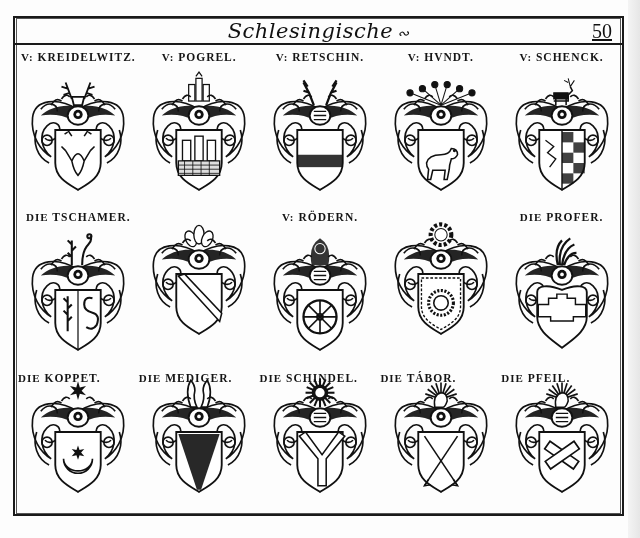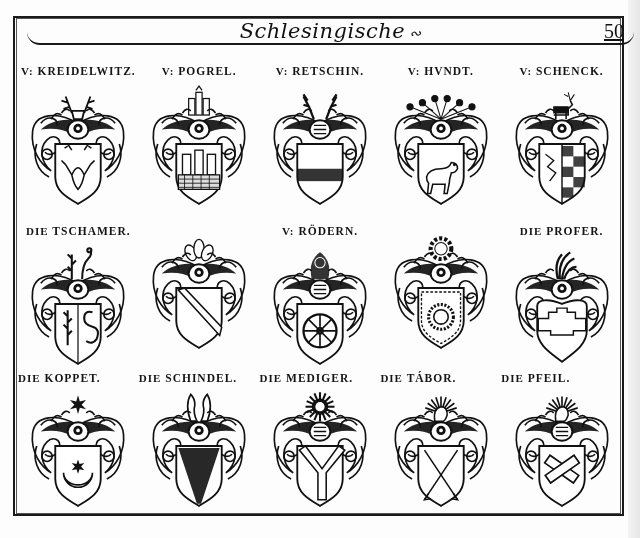--- a/index.html
+++ b/index.html
@@ -5,31 +5,31 @@
   html, body { margin: 0; padding: 0; background: #ffffff; }
   body { width: 640px; height: 538px; position: relative; overflow: hidden;
          font-family: "DejaVu Serif", "Liberation Serif", serif; color: #111; }
   .page { position: absolute; left: 0; top: 0; width: 640px; height: 538px; background: #fdfdfd; }
   .right-edge { position: absolute; right: 0; top: 0; width: 12px; height: 538px;
                 background: linear-gradient(to right, #f4f4f4, #e6e6e6); }
   .frame { position: absolute; left: 13px; top: 16px; width: 611px; height: 500px;
            border: 2px solid #1a1a1a; box-sizing: border-box; }
   .frame-inner { position: absolute; left: 16px; top: 18px; width: 605px; height: 496px;
                  border: 1px solid #555; box-sizing: border-box; pointer-events: none; }
-  .title-bar { position: absolute; left: 27px; top: 18px; width: 607px; height: 27px;
-               border-bottom: 2px solid #1a1a1a; box-sizing: border-box; border-radius: 13px; }
+  .title-bar { position: absolute; left: 15px; top: 18px; width: 607px; height: 27px;
+               border-bottom: 2px solid #1a1a1a; box-sizing: border-box; }
   .title { position: absolute; left: 0; right: 0; top: 1px; text-align: center;
            font-family: "DejaVu Serif", serif; font-style: italic; font-size: 21px;
            letter-spacing: 0.5px; color: #111; }
   .title .swash { font-size: 14px; margin-left: 4px; }
   .page-number { position: absolute; right: 10px; top: 2px; font-family: "Liberation Serif", serif;
                  font-size: 20px; color: #111; text-decoration: underline; }
   .grid { position: absolute; left: 18px; top: 48px; width: 604px; height: 466px;
           display: grid; grid-template-columns: repeat(5, 1fr); grid-template-rows: 166px 170px 130px; }
-  .cell { position: relative; display: flex; flex-direction: column; align-items: center; margin-top: 14px; }
+  .cell { position: relative; display: flex; flex-direction: column; align-items: center; }
   .label { font-family: "Liberation Serif", serif; font-size: 11.5px; letter-spacing: 1px;
            font-weight: bold; white-space: nowrap; margin-top: 2px; height: 14px; line-height: 14px; color: #151515; }
   .label .pre { font-size: 11px; }
   .arms { margin-top: 4px; }
   .row3-labels { position: absolute; left: 18px; top: 369px; width: 604px; display: grid;
                  grid-template-columns: repeat(5, 1fr); }
   .row3-labels .label { text-align: left; }
 </style>
 </head>
 <body>
@@ -613,18 +613,18 @@
             </g>
     <g>
       <ellipse cx="50" cy="46" rx="10" ry="9" fill="#fff" stroke="#111111" stroke-width="1.8"></ellipse>
       <path d="M44 42 h12 M44 46 h12 M44 50 h12" stroke="#111111" stroke-width="1.4"></path>
     </g>
   </svg></div>
       </div>
     </div>
 <div class="row3-labels">
       <div class="label"><span class="pre">DIE</span> <span>KOPPET.</span></div>
+      <div class="label"><span class="pre">DIE</span> <span>MEDIGER.</span></div>
       <div class="label"><span class="pre">DIE</span> <span>SCHINDEL.</span></div>
-      <div class="label"><span class="pre">DIE</span> <span>MEDIGER.</span></div>
       <div class="label"><span class="pre">DIE</span> <span>TÁBOR.</span></div>
       <div class="label"><span class="pre">DIE</span> <span>PFEIL.</span></div>
     </div>
   </div>
 
 </body></html>

